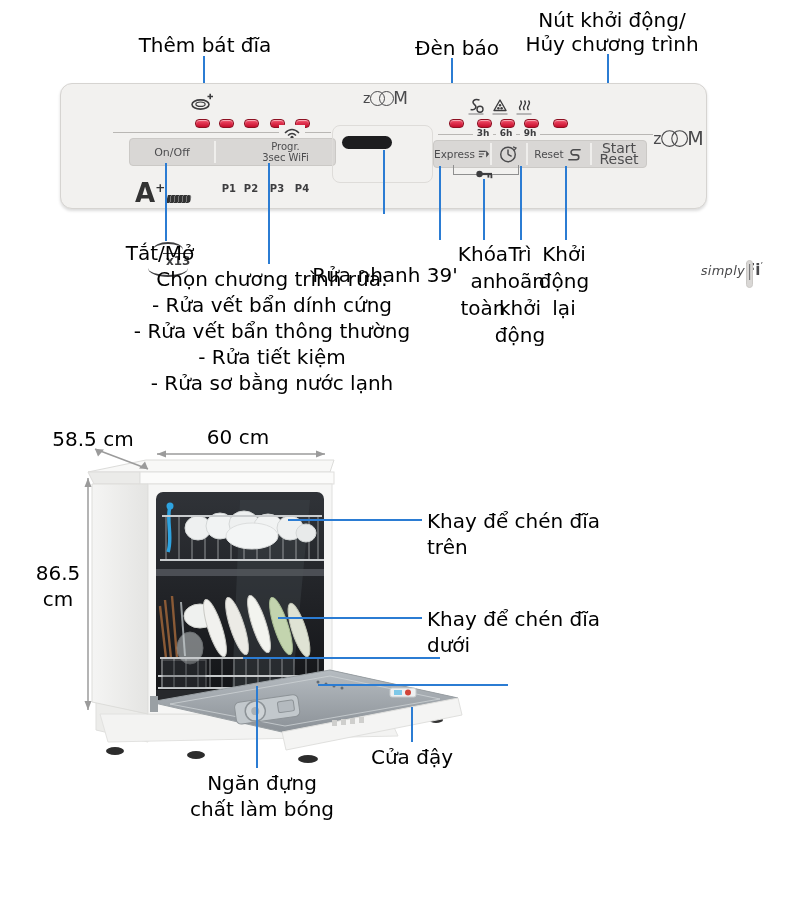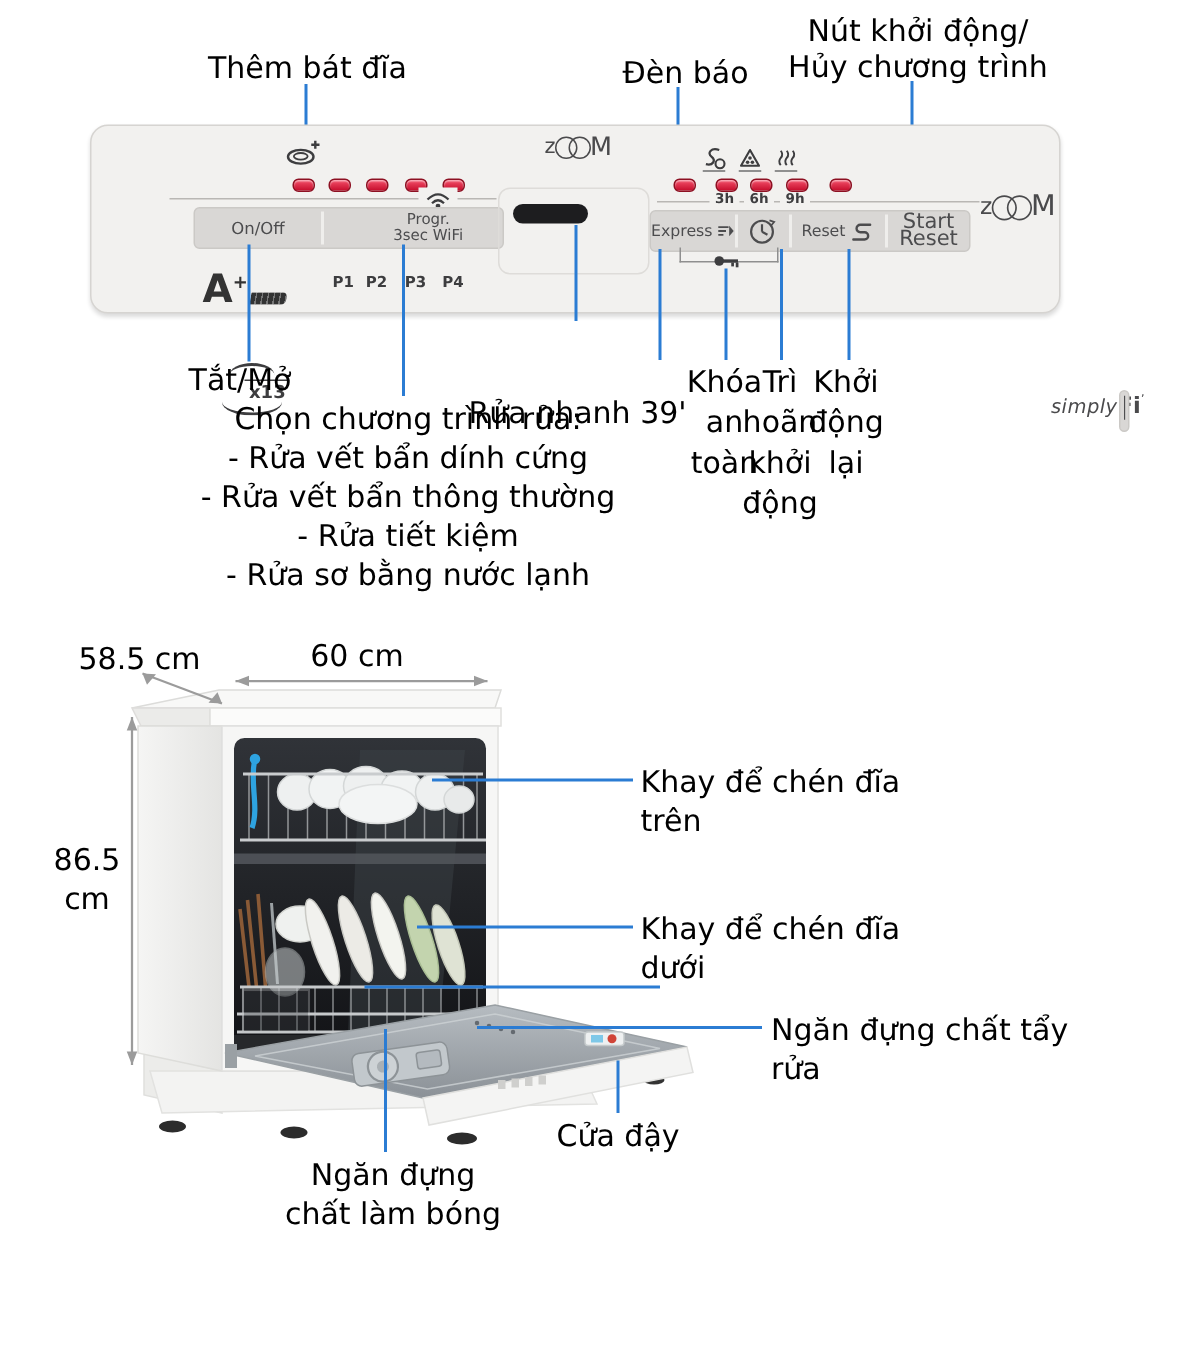--- a/index.html
+++ b/index.html
@@ -353,18 +353,17 @@
       <line x1="257" y1="266" x2="257" y2="348"></line>
     </g>
   </svg>
 
   <div class="lbl" style="left:48px;top:426px;width:90px;">58.5 cm</div>
   <div class="lbl" style="left:198px;top:424px;width:80px;">60 cm</div>
   <div class="lbl" style="left:18px;top:560px;width:80px;">86.5 cm</div>
 
   <div class="lbl" style="left:427px;top:606px;width:220px;text-align:left;">Khay để chén đĩa dưới</div>
   <div class="lbl" style="left:427px;top:508px;width:220px;text-align:left;">Khay để chén đĩa trên</div>
-  <div class="lbl" style="left:514px;top:673px;width:220px;text-align:left;">Ngăn đựng chất tẩy rửa</div>
   <div class="lbl" style="left:362px;top:744px;width:100px;">Cửa đậy</div>
   <div class="lbl" style="left:187px;top:770px;width:150px;">Ngăn đựng
 chất làm bóng</div>
 
 </div>
 
 </body></html>

